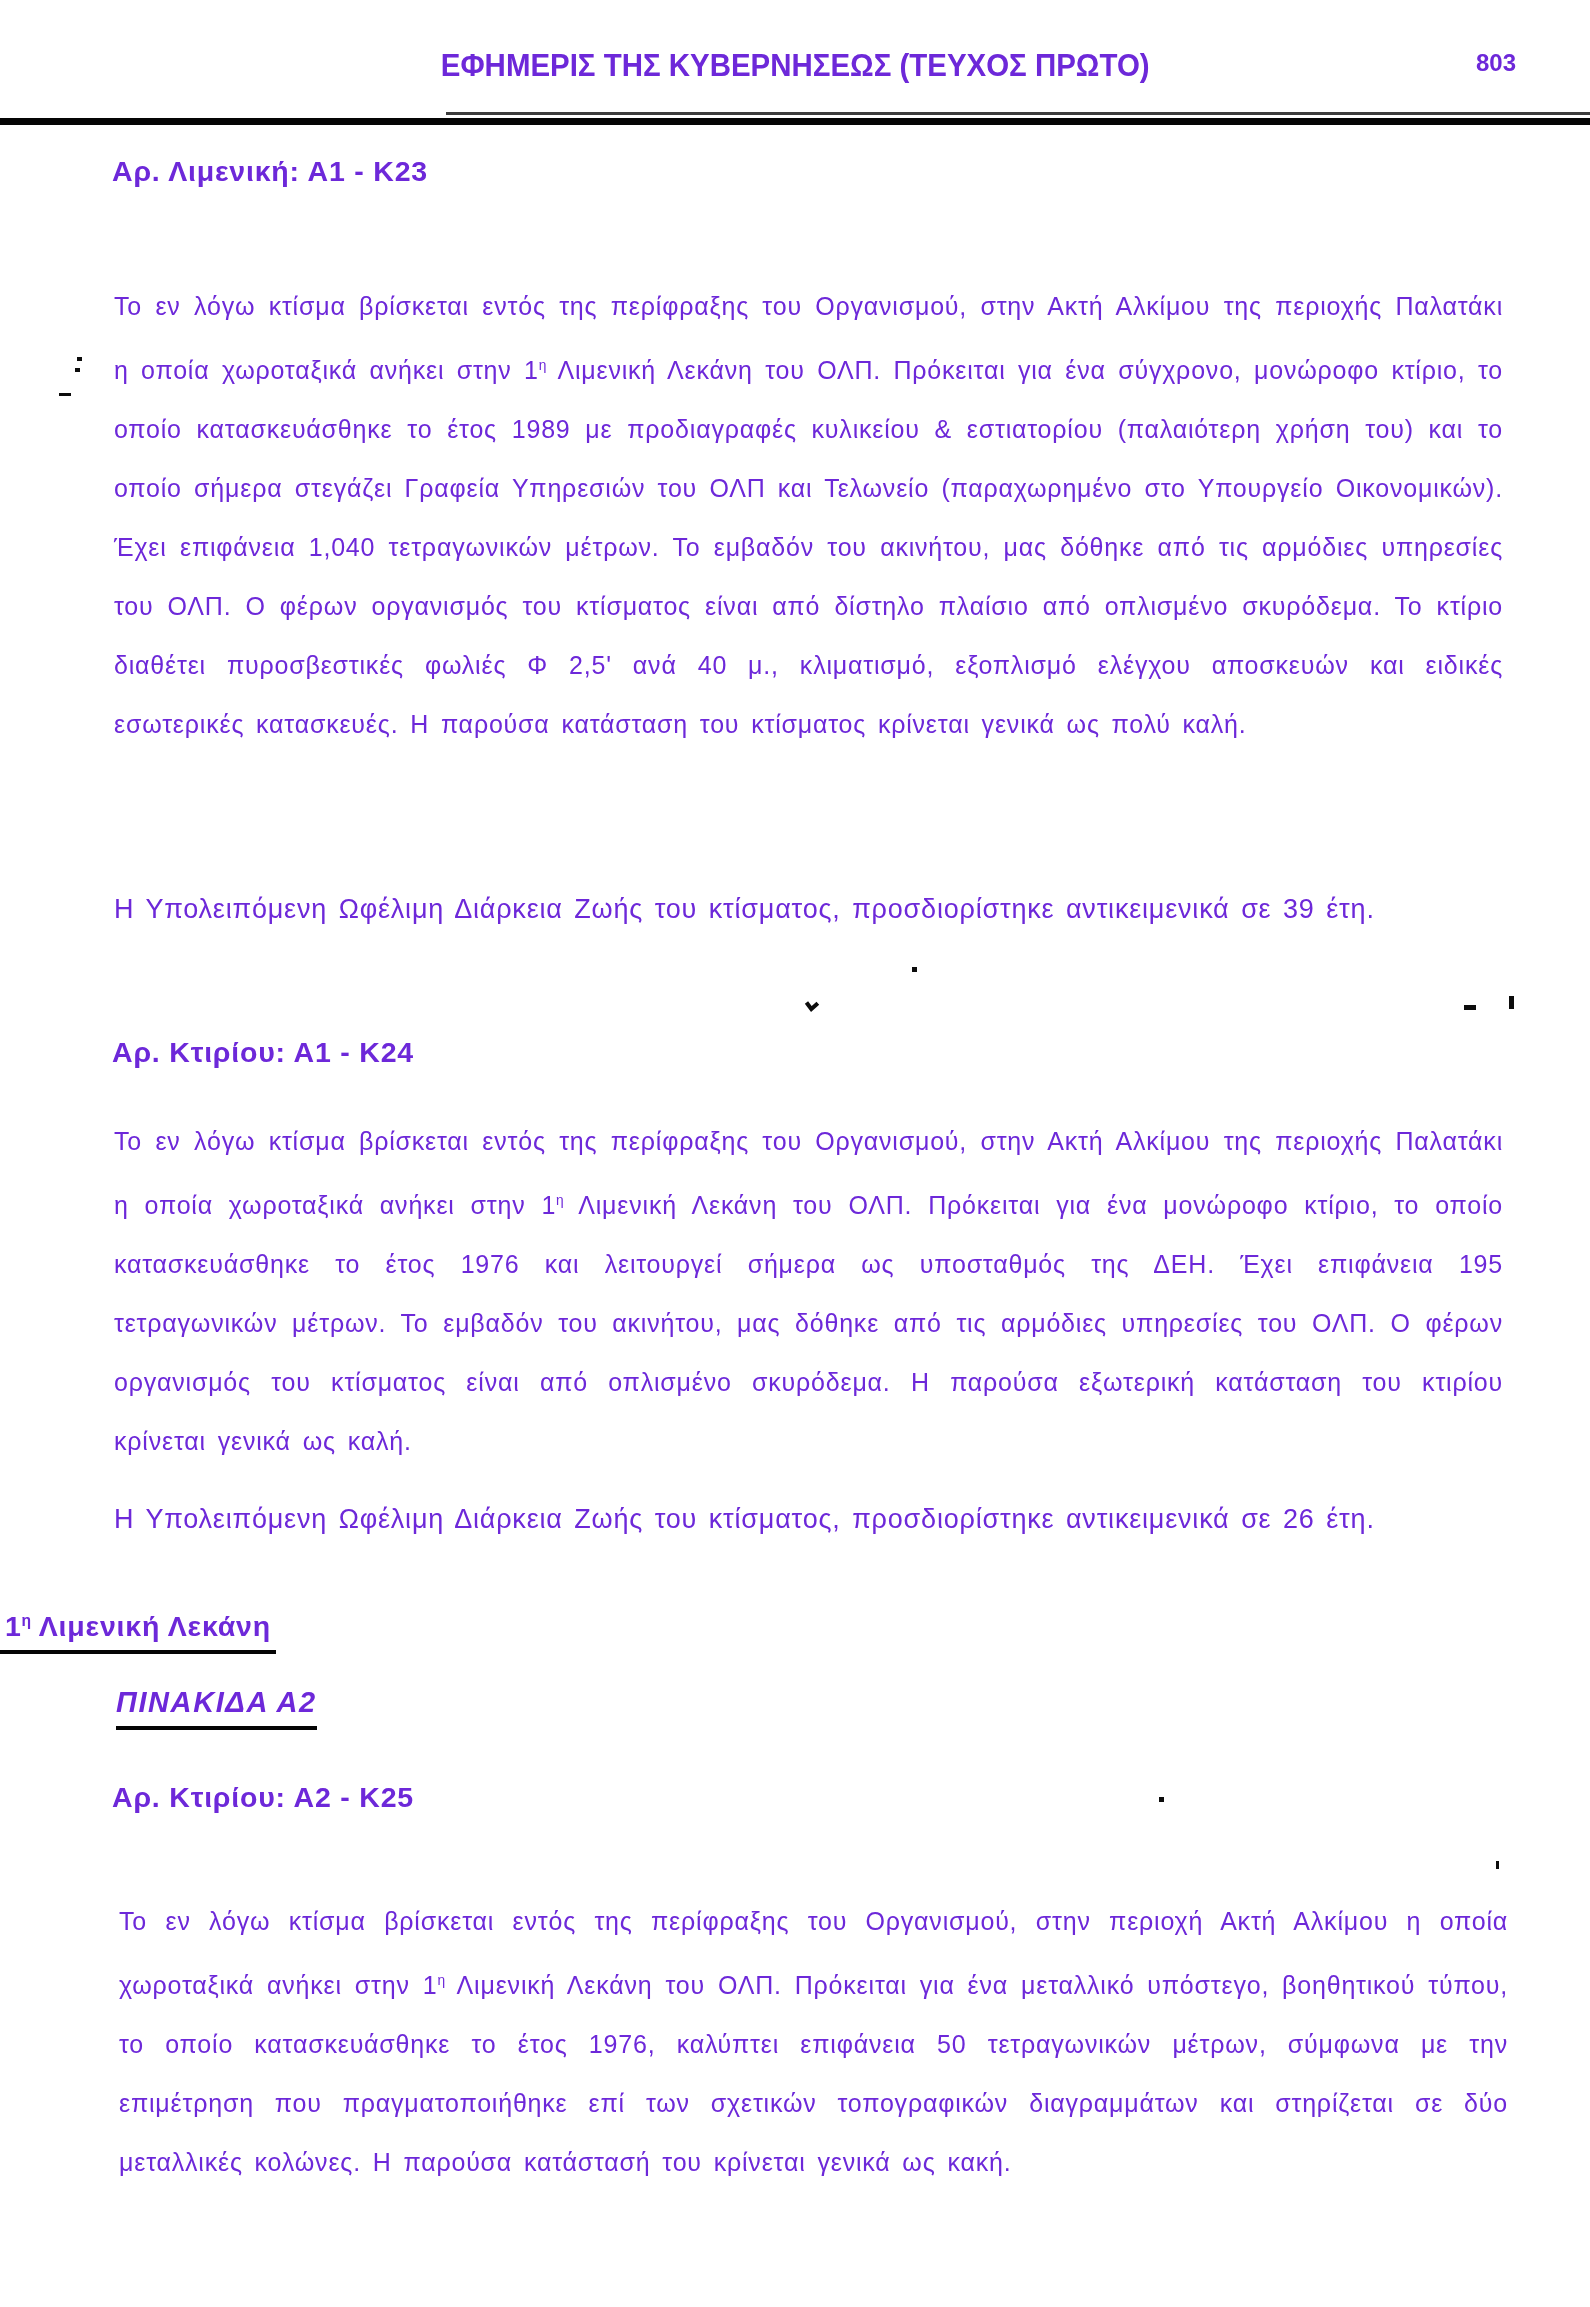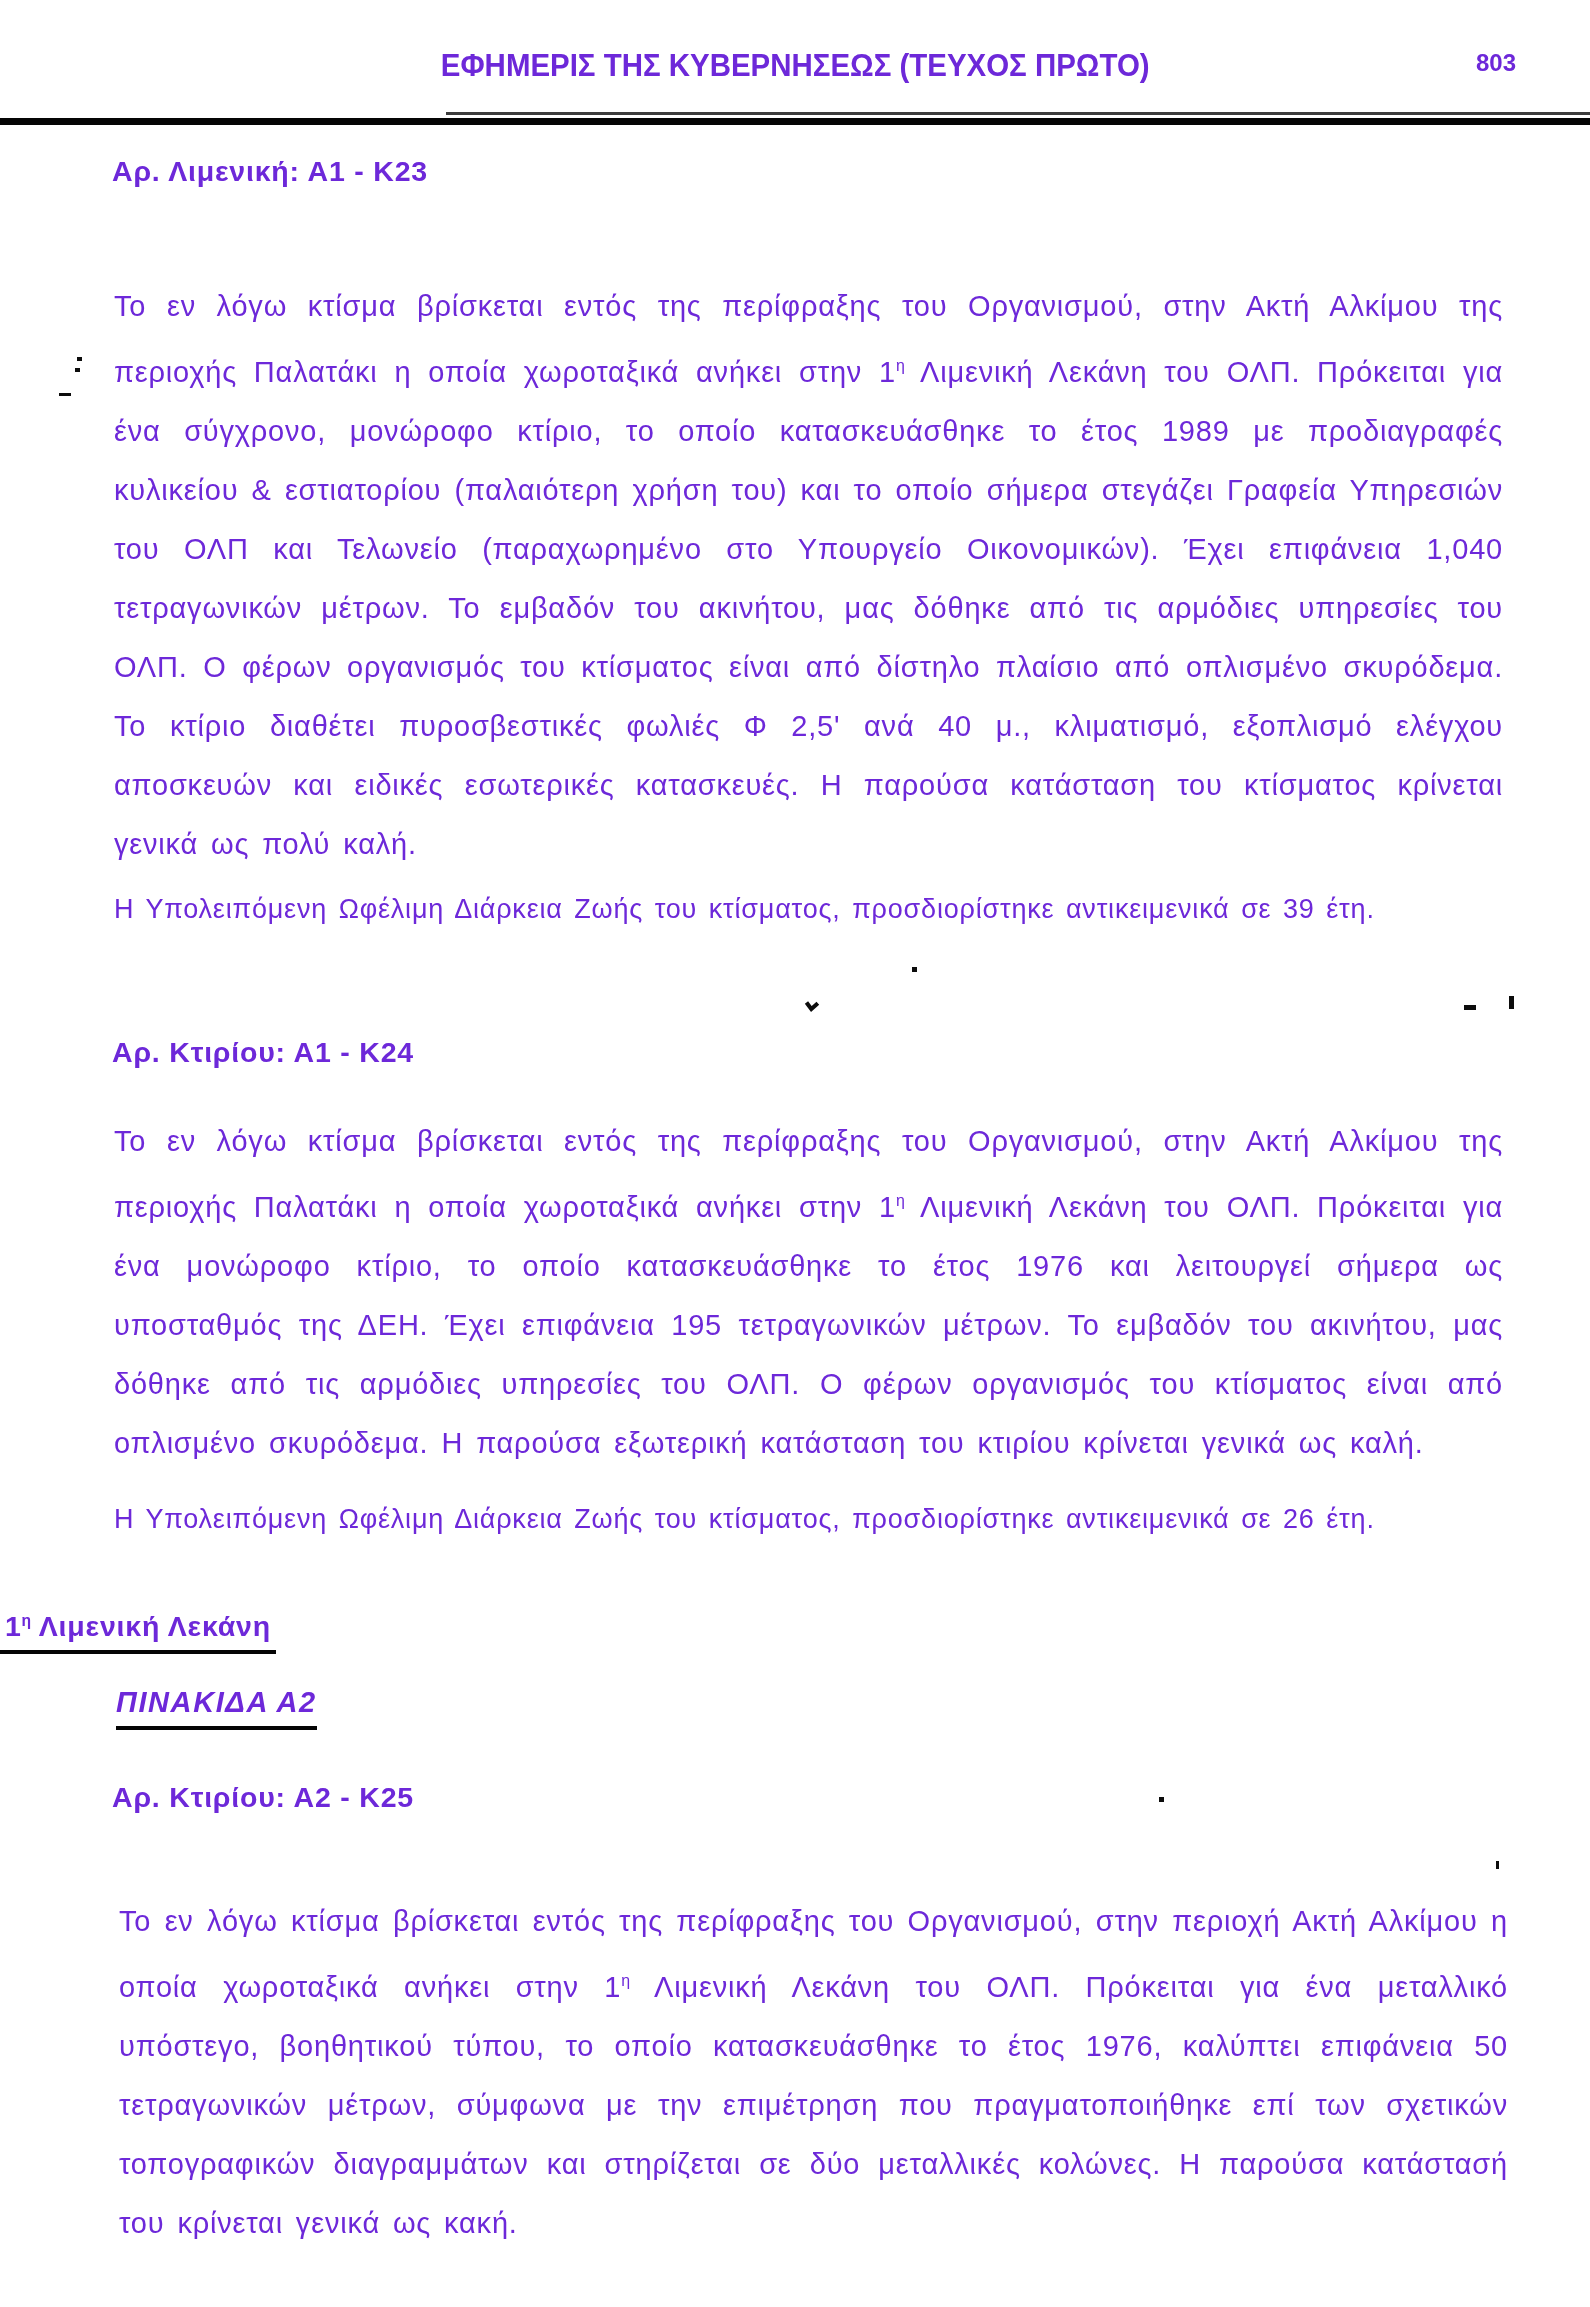--- a/index.html
+++ b/index.html
@@ -36,21 +36,21 @@
     background:#050505;
   }
   
   .sec-heading{
     position:absolute; left:112px;
     font-size:28.5px; font-weight:700; letter-spacing:0.8px;
     white-space:nowrap;
   }
   .body-para{
     position:absolute; left:114px; width:1389px;
-    font-size:29px; line-height:59px;
+    font-size:25px; line-height:59px;
     letter-spacing:0.8px; word-spacing:4.1px;
     text-align:justify;
   }
   .single-line{
     position:absolute; left:114px;
     font-size:27px; letter-spacing:0.8px; word-spacing:3.3px;
     white-space:nowrap;
   }
   sup{font-size:0.55em; vertical-align:super; letter-spacing:0;}
   .basin-wrap{

